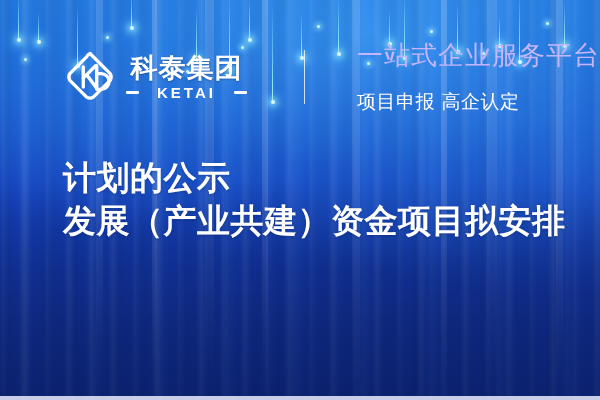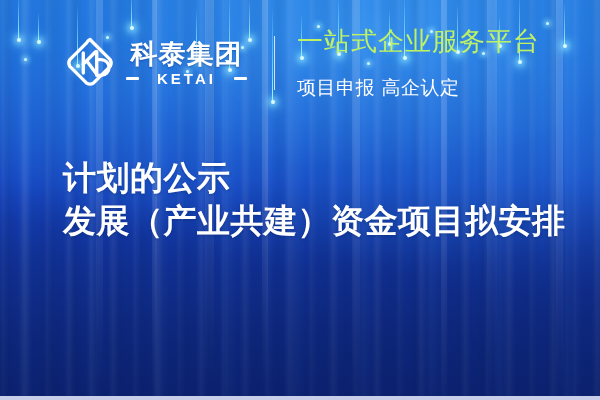--- a/index.html
+++ b/index.html
@@ -130,24 +130,25 @@
     position: absolute;
     left: 0; right: 0; bottom: 0;
     height: 4px;
     background: #c9cfe8;
   }
 
   
   .header {
     position: absolute;
     left: 0; right: 0;
-    top: 28px;
+    top: 42px;
     height: 70px;
     display: flex;
     align-items: center;
+    justify-content: space-between;
   }
 
   .logo-block {
     display: flex;
     align-items: center;
     margin-left: 62px;
   }
 
   .logo-mark {
     width: 56px;
@@ -202,21 +203,21 @@
     flex: 0 0 auto;
   }
 
   .slogan-block {
     margin-left: 22px;
     display: flex;
     flex-direction: column;
     justify-content: center;
   }
   .slogan-main {
-    color: #bef264;
+    color: #c4b5fd;
     font-size: 26px;
     font-weight: 400;
     letter-spacing: 1px;
     line-height: 1.12;
     white-space: nowrap;
     font-family: "DejaVu Sans", "Liberation Sans", sans-serif;
   }
   .slogan-sub {
     color: #ffffff;
     font-size: 19px;

